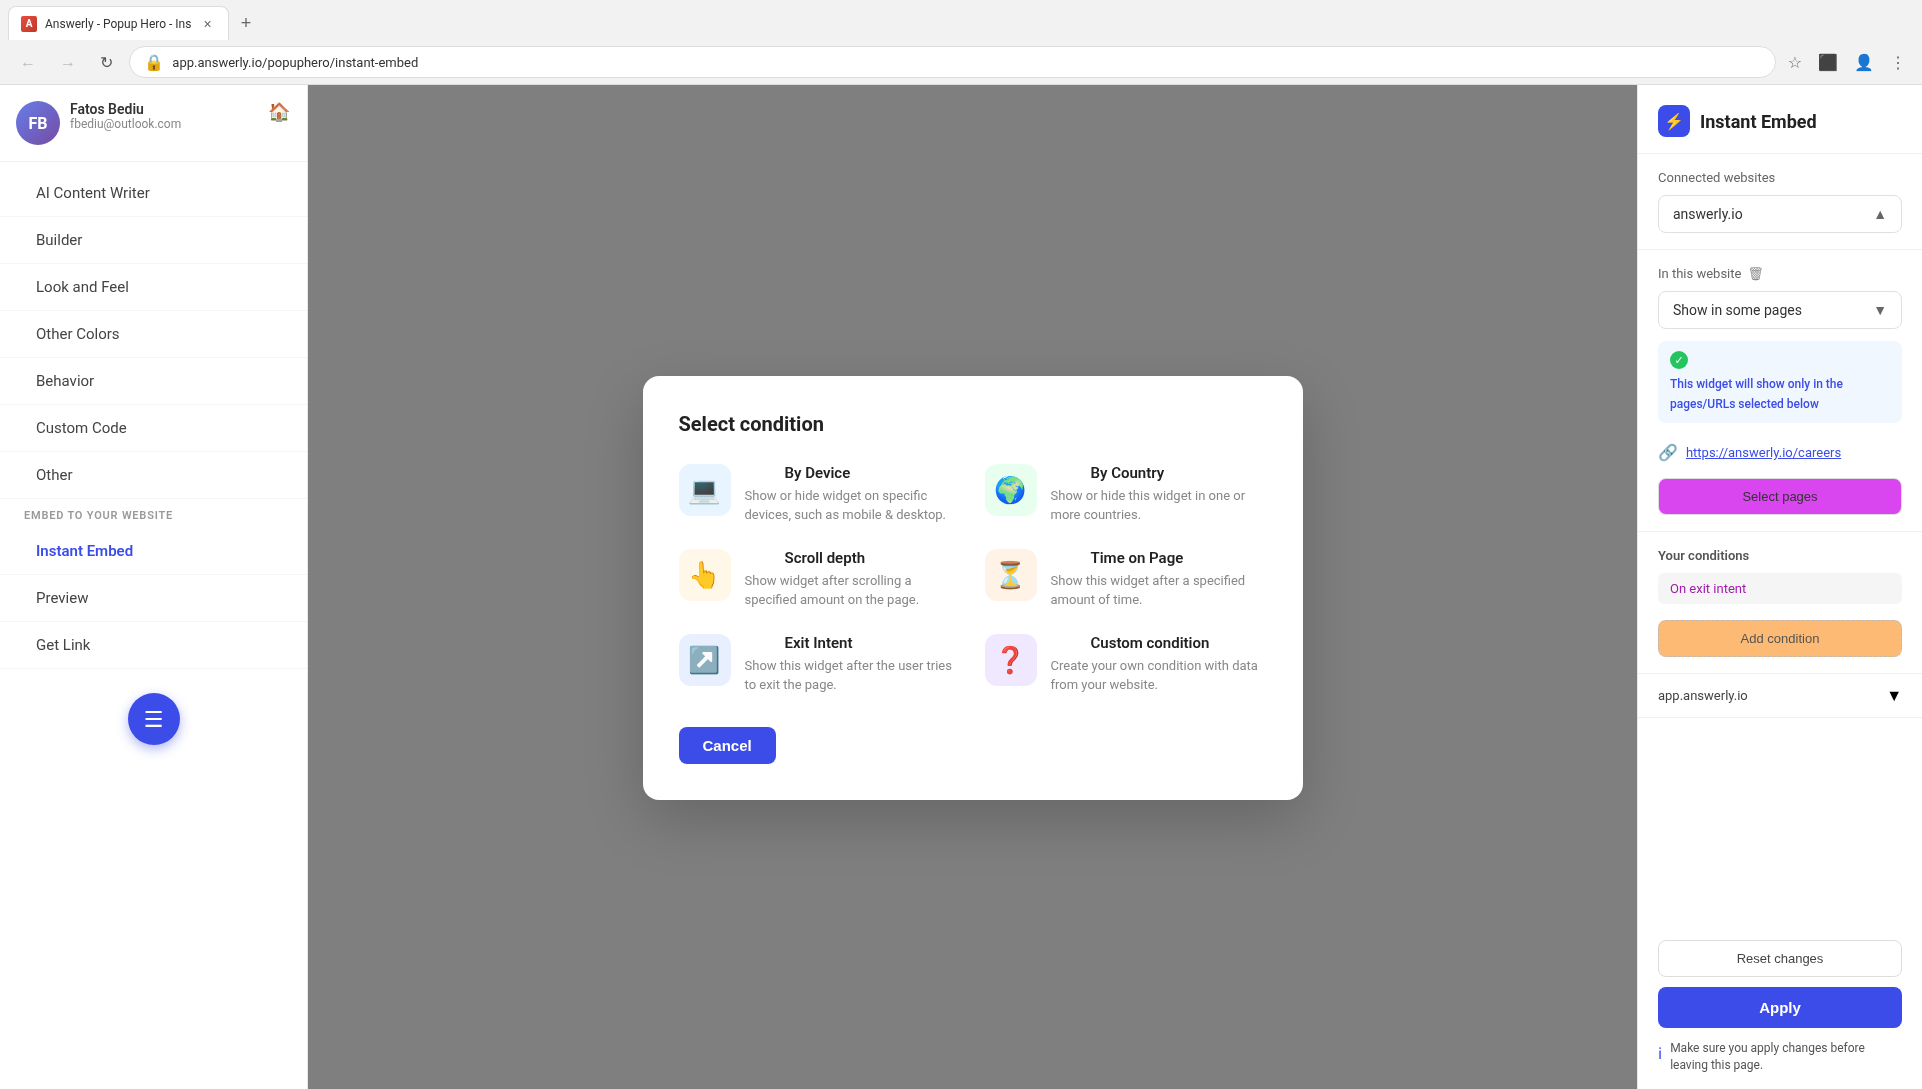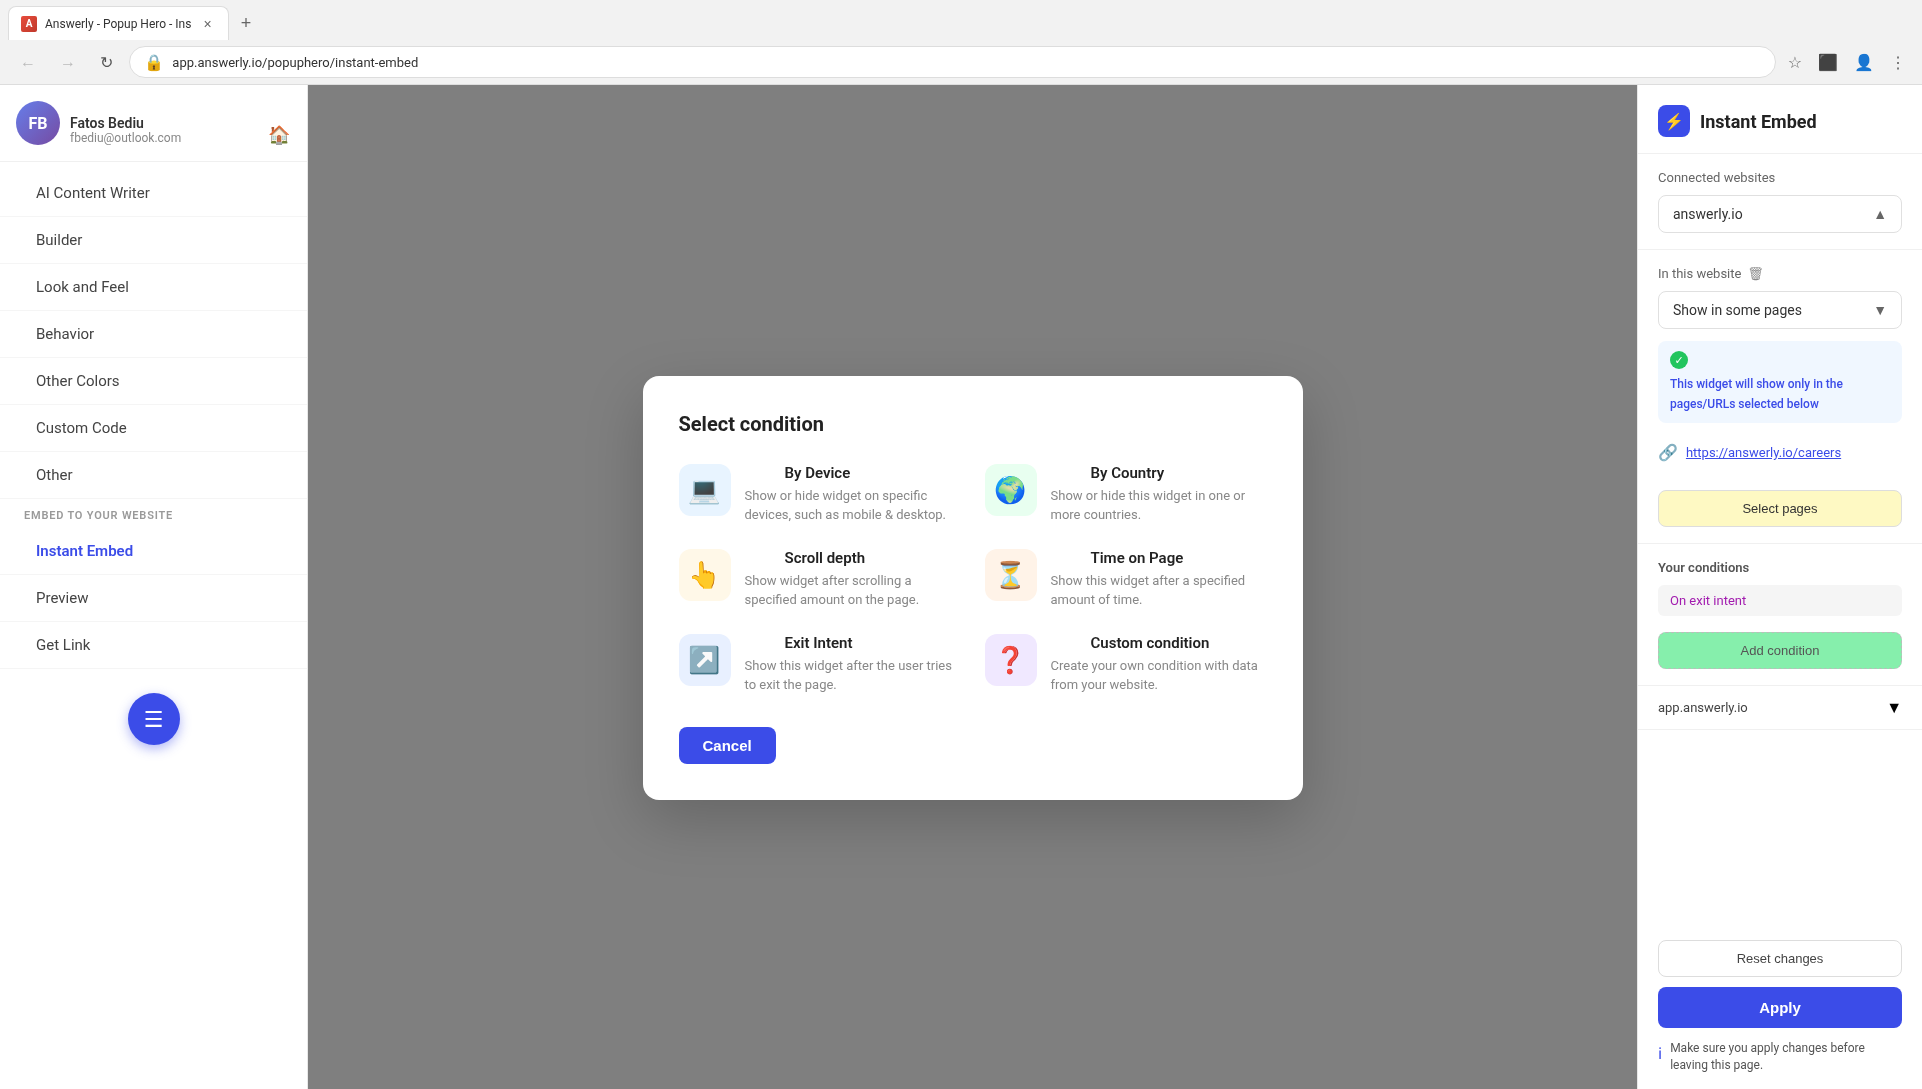--- a/index.html
+++ b/index.html
@@ -20,21 +20,21 @@
     .url-bar { flex: 1; display: flex; align-items: center; background: white; border: 1px solid #ddd; border-radius: 24px; padding: 0 14px; height: 32px; gap: 8px; }
     .url-text { flex: 1; font-size: 13px; color: #333; }
     .nav-icons { display: flex; gap: 8px; }
     .nav-icon-btn { background: none; border: none; font-size: 16px; color: #666; cursor: pointer; padding: 4px; }
 
     
     .app-layout { display: flex; height: calc(1089px - 84px); }
 
     
     .sidebar { width: 308px; background: white; border-right: 1px solid #e8e8e8; display: flex; flex-direction: column; overflow-y: auto; flex-shrink: 0; }
-    .user-section { padding: 16px; display: flex; align-items: flex-end; gap: 10px; border-bottom: 1px solid #f0f0f0; }
+    .user-section { padding: 16px; display: flex; align-items: flex-start; gap: 10px; border-bottom: 1px solid #f0f0f0; }
     .avatar { width: 44px; height: 44px; border-radius: 50%; background: linear-gradient(135deg, #667eea, #764ba2); display: flex; align-items: center; justify-content: center; color: white; font-size: 16px; font-weight: bold; flex-shrink: 0; overflow: hidden; }
     .user-info { flex: 1; }
     .user-name { font-size: 14px; font-weight: 600; color: #333; }
     .user-email { font-size: 12px; color: #888; }
     .home-icon { color: #666; font-size: 18px; }
 
     .sidebar-nav { padding: 8px 0; }
     .sidebar-item { padding: 14px 36px; font-size: 15px; color: #444; cursor: pointer; border-bottom: 1px solid #f5f5f5; }
     .sidebar-item.active { color: #3b4ce8; font-weight: 600; }
     .sidebar-section-label { padding: 10px 24px 6px; font-size: 11px; color: #999; text-transform: uppercase; letter-spacing: 0.8px; font-weight: 600; }
@@ -58,26 +58,26 @@
     .dropdown-select { width: 100%; padding: 10px 14px; border: 1px solid #e0e0e0; border-radius: 8px; font-size: 14px; color: #333; display: flex; align-items: center; justify-content: space-between; cursor: pointer; background: white; }
     .dropdown-select .chevron { color: #666; }
 
     .info-box { background: #f0f7ff; border-radius: 8px; padding: 10px 12px; margin-top: 12px; }
     .info-box-text { font-size: 12px; color: #3b4ce8; font-weight: 500; line-height: 1.5; }
 
     .link-item { display: flex; align-items: center; gap: 8px; margin-top: 12px; padding: 8px 0; }
     .link-icon { color: #3b4ce8; font-size: 16px; }
     .link-text { font-size: 13px; color: #3b4ce8; text-decoration: underline; cursor: pointer; }
 
-    .select-pages-btn { width: 100%; padding: 10px; border: 1px solid #ddd; border-radius: 8px; background: #fef9c3; font-size: 13px; color: #333; cursor: pointer; margin-top: 20px; font-weight: 500; }
+    .select-pages-btn { width: 100%; padding: 10px; border: 1px solid #ddd; border-radius: 8px; background: #d946ef; font-size: 13px; color: #333; cursor: pointer; margin-top: 8px; font-weight: 500; }
 
     .conditions-section { padding: 16px 20px; border-bottom: 1px solid #f0f0f0; }
     .conditions-label { font-size: 13px; color: #555; margin-bottom: 10px; font-weight: 600; }
     .condition-tag { background: #f5f5f5; border-radius: 6px; padding: 8px 12px; font-size: 13px; color: #a21caf; margin-bottom: 8px; }
-    .add-condition-btn { width: 100%; padding: 10px; border: 1px dashed #bbb; border-radius: 8px; background: #86efac; font-size: 13px; color: #555; cursor: pointer; margin-top: 8px; }
+    .add-condition-btn { width: 100%; padding: 10px; border: 1px dashed #bbb; border-radius: 8px; background: #fdba74; font-size: 13px; color: #555; cursor: pointer; margin-top: 8px; }
 
     .collapsed-website { padding: 12px 20px; display: flex; align-items: center; justify-content: space-between; border-bottom: 1px solid #f0f0f0; cursor: pointer; }
     .collapsed-website-name { font-size: 13px; color: #444; }
 
     .panel-footer { padding: 16px 20px; margin-top: auto; }
     .reset-btn { width: 100%; padding: 10px; border: 1px solid #ddd; border-radius: 8px; background: white; font-size: 13px; color: #444; cursor: pointer; margin-bottom: 10px; }
     .apply-btn { width: 100%; padding: 12px; border: none; border-radius: 8px; background: #3b4ce8; color: white; font-size: 15px; font-weight: 600; cursor: pointer; }
     .info-notice { display: flex; align-items: flex-start; gap: 8px; margin-top: 12px; }
     .info-notice-icon { color: #3b4ce8; font-size: 16px; flex-shrink: 0; margin-top: 2px; }
     .info-notice-text { font-size: 12px; color: #555; line-height: 1.4; }
@@ -159,24 +159,24 @@
       <div class="sidebar-item">
         <span>AI Content Writer</span>
       </div>
       <div class="sidebar-item">
         <span>Builder</span>
       </div>
       <div class="sidebar-item">
         <span>Look and Feel</span>
       </div>
       <div class="sidebar-item">
+        <span>Other Colors</span>
+      </div>
+      <div class="sidebar-item">
         <span>Behavior</span>
-      </div>
-      <div class="sidebar-item">
-        <span>Other Colors</span>
       </div>
       <div class="sidebar-item">
         <span>Custom Code</span>
       </div>
       <div class="sidebar-item">
         <span>Other</span>
       </div>
 
       <div class="sidebar-section-label">EMBED TO YOUR WEBSITE</div>
 

